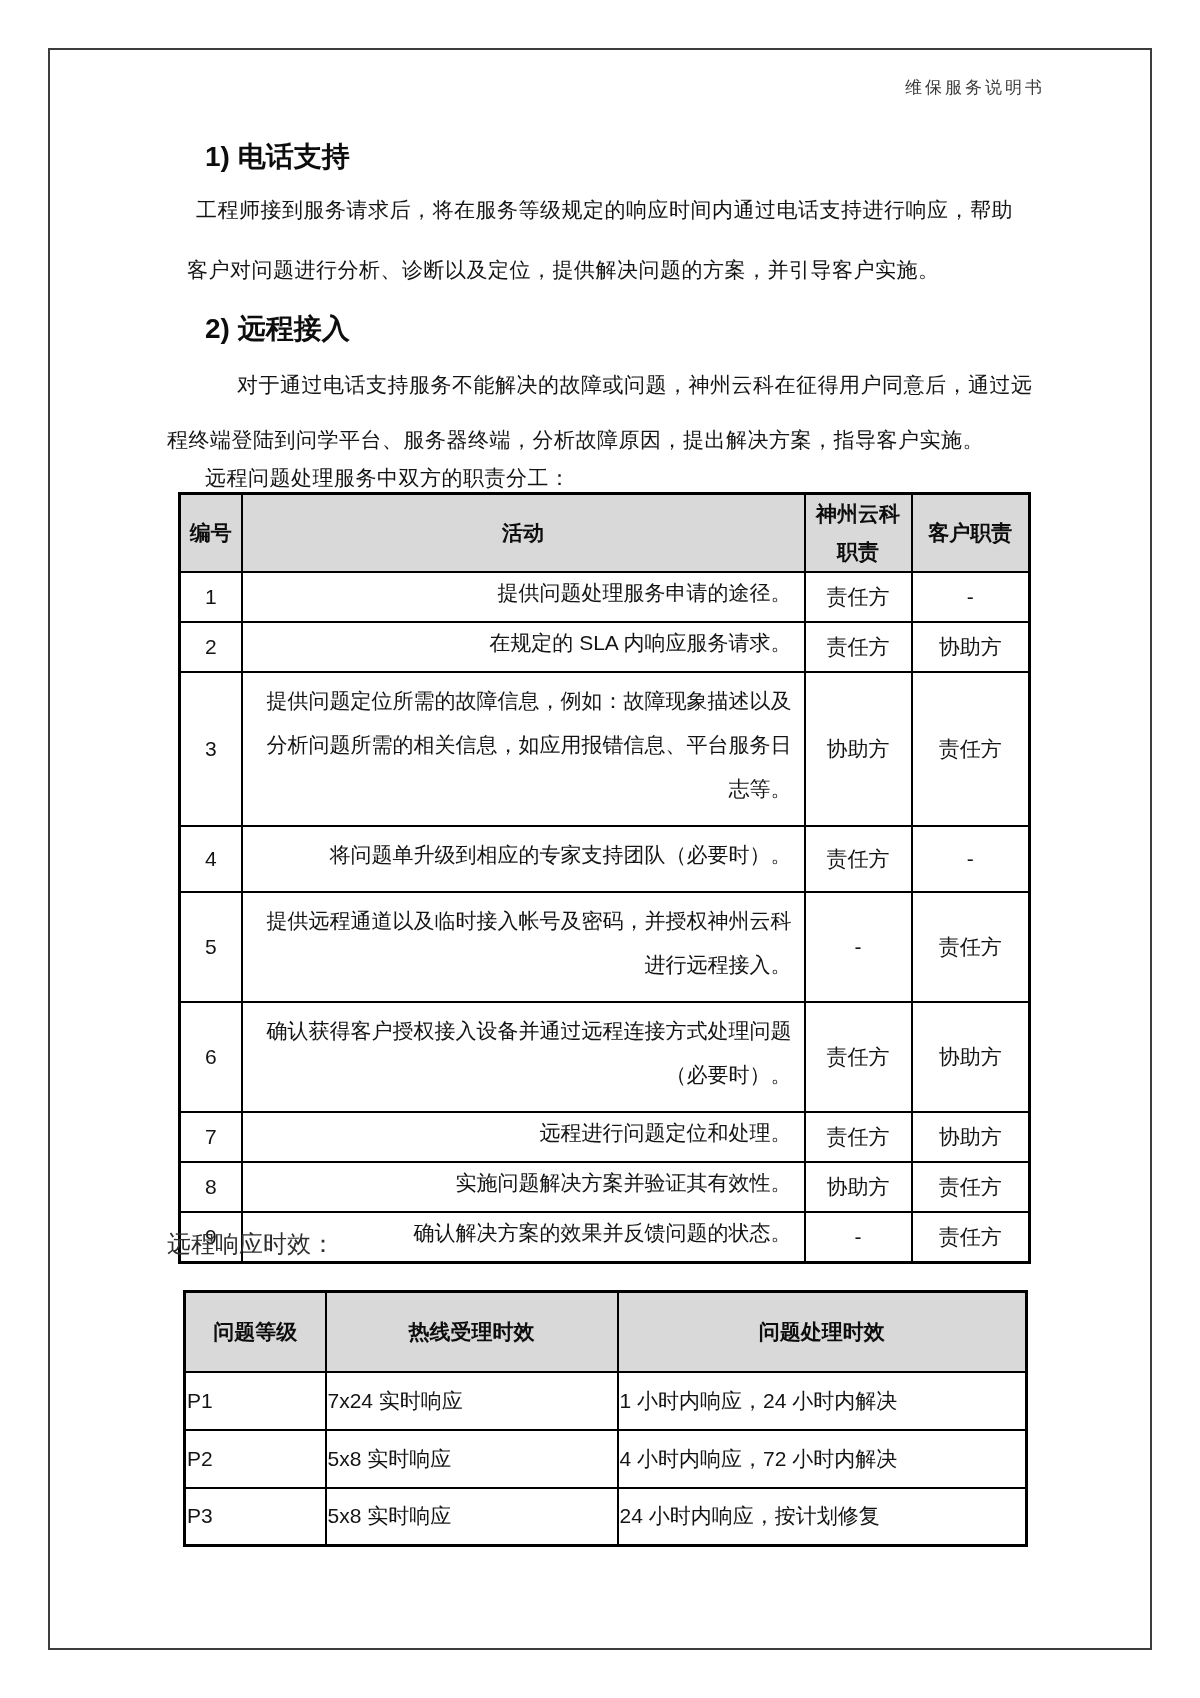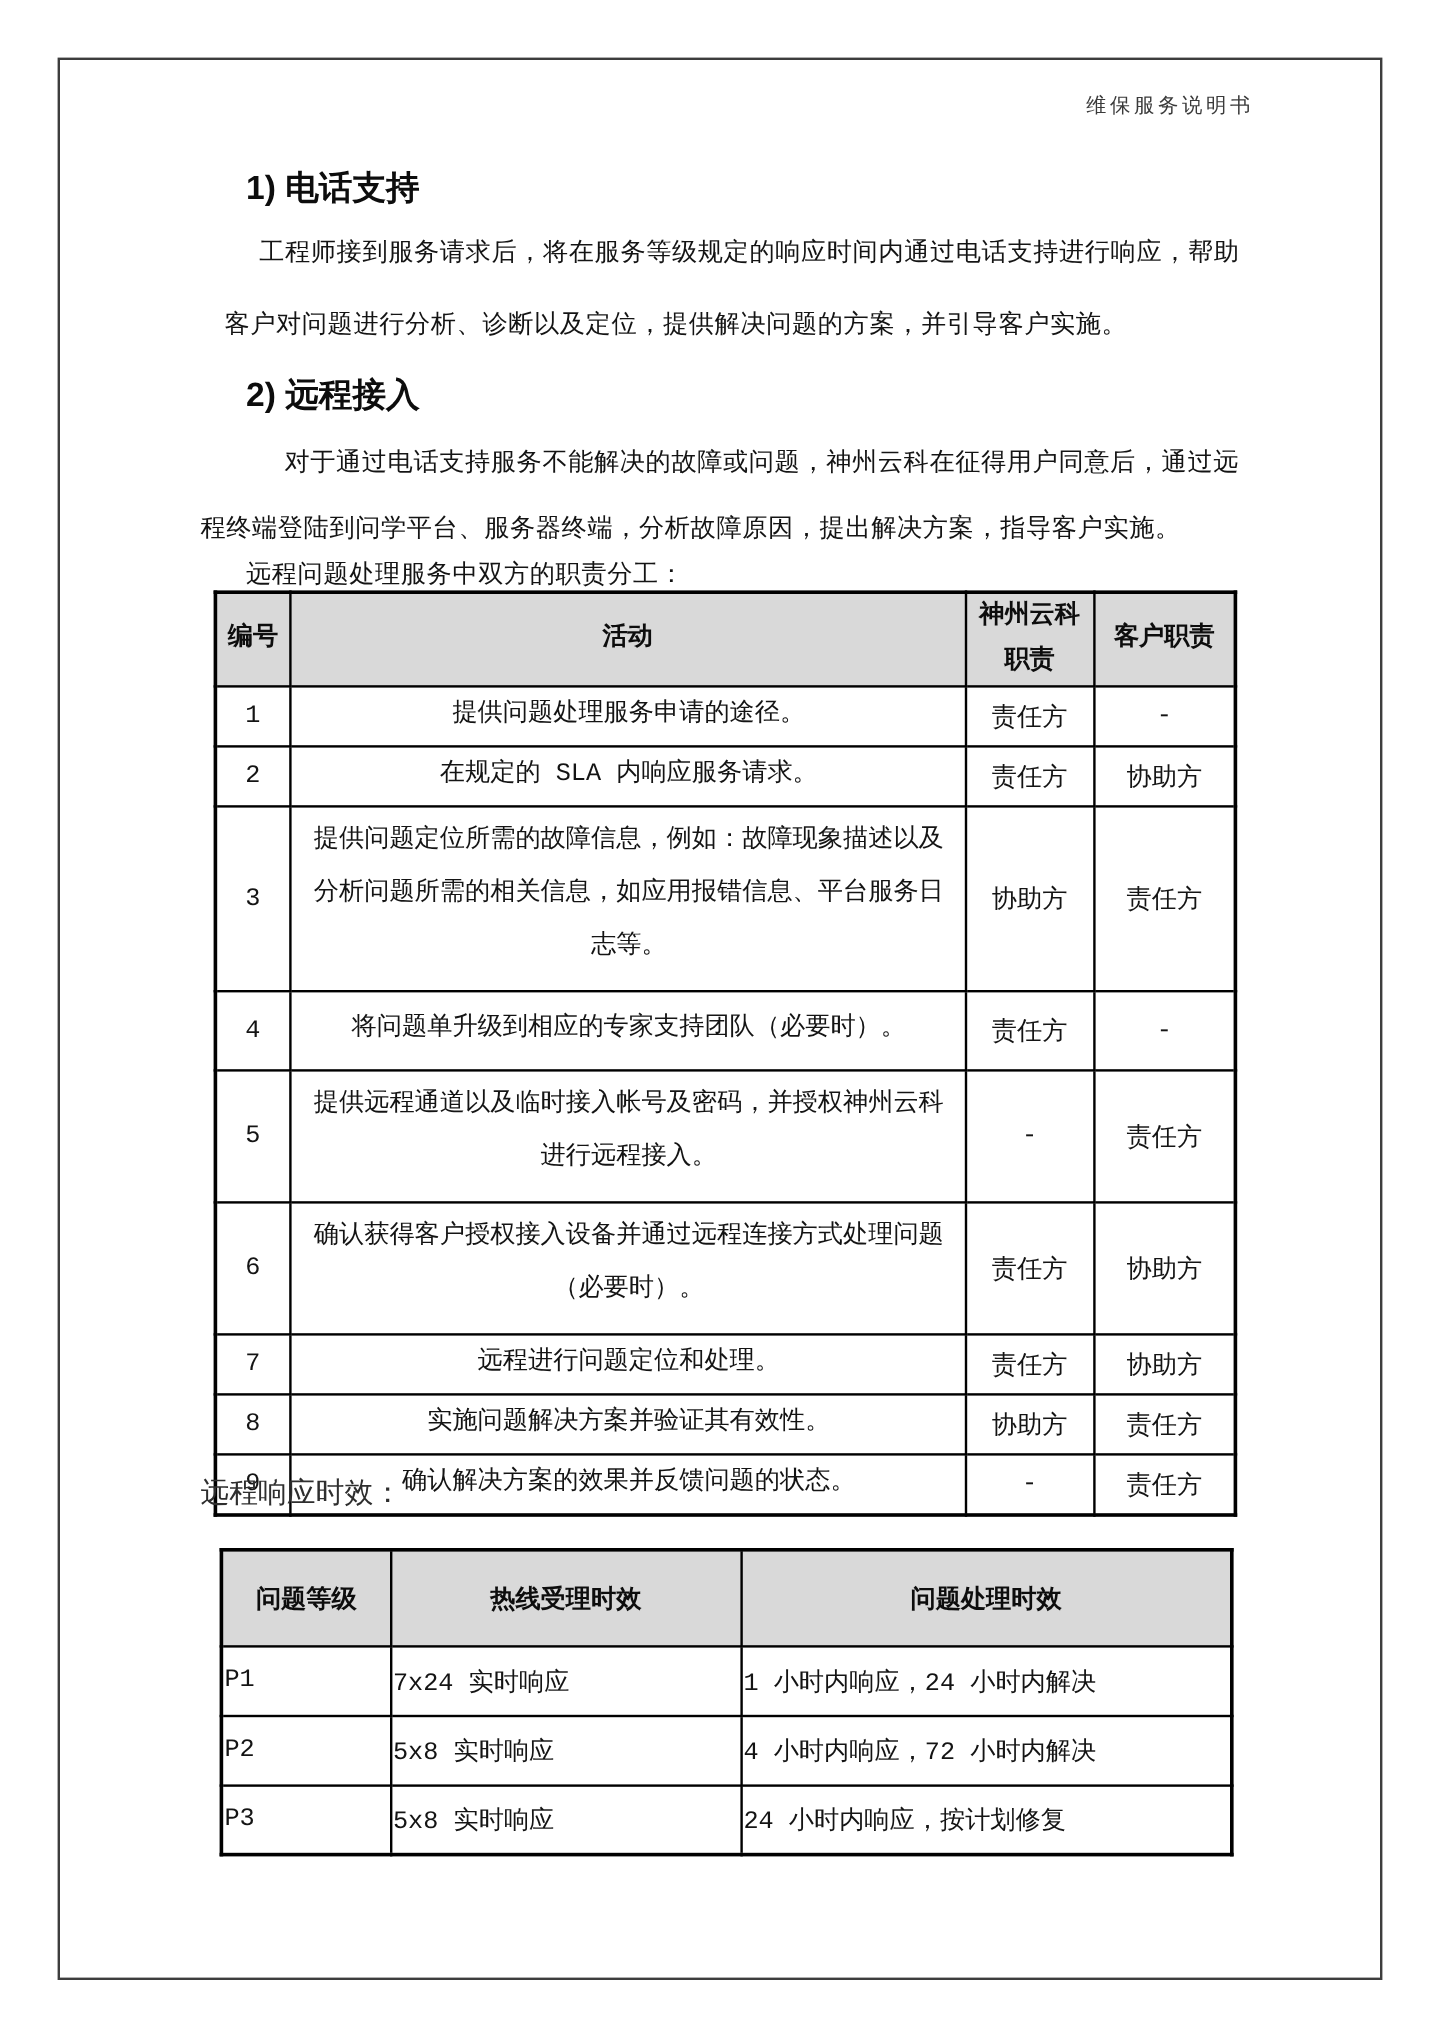--- a/index.html
+++ b/index.html
@@ -15,37 +15,37 @@
   }
   .doc-header {
     position:absolute; top:76px; right:155px;
     font-family:"Liberation Serif", serif;
     font-size:17px; letter-spacing:3px; color:#3a3a3a;
   }
   .h-num { position:absolute; left:205px; font-size:28px; font-weight:bold; color:#0d0d0d; white-space:nowrap; }
   .h1 { top:138px; }
   .h2 { top:310px; }
   .bodyline { position:absolute; font-size:21px; color:#141414; white-space:nowrap; letter-spacing:0.5px; }
-  .p1l1 { top:196px; left:216px; }
+  .p1l1 { top:196px; left:196px; }
   .p1l2 { top:256px; left:167px;margin-left:20px; }
   .p2l1 { top:371px; left:205px;margin-left:32px; }
   .p2l2 { top:426px; left:167px; }
   .note  { top:464px; left:205px; }
   .sla-label { position:absolute; top:1228px; left:167px; font-size:24px; color:#2e2e2e; white-space:nowrap; }
 
   table { border-collapse:collapse; table-layout:fixed; }
   table, th, td { border:2px solid #000; }
-  table { border-width:3px;font-family:Liberation Mono, monospace; }
+  table { border-width:3px; }
   th { background:#d9d9d9; font-size:21px; font-weight:bold; color:#0d0d0d; padding:0 6px; }
   td { font-size:21px; color:#141414; vertical-align:middle; }
 
   .t1 { position:absolute; top:492px; left:178px; width:850px; }
   .t1 th { line-height:38px; }
   .t1 td.c-no, .t1 td.c-role { text-align:center; }
-  .t1 td.c-act { text-align:center; padding:6px 12px 14px 14px; line-height:44px; }
+  .t1 td.c-act { text-align:right; padding:6px 12px 14px 14px; line-height:44px; }
 
   .t2 { position:absolute; top:1290px; left:183px; width:842px; }
   .t2 td { }
 
   .doc-footer {
     position:absolute; top:1585px; left:0; width:1200px; text-align:center;
     font-family:"Liberation Serif", serif; font-size:18px; color:#222;
   }
   .doc-footer .pg { font-weight:bold; color:#0d0d0d; }
   .doc-footer .sep { font-weight:normal; color:#444; padding:0 7px; }

